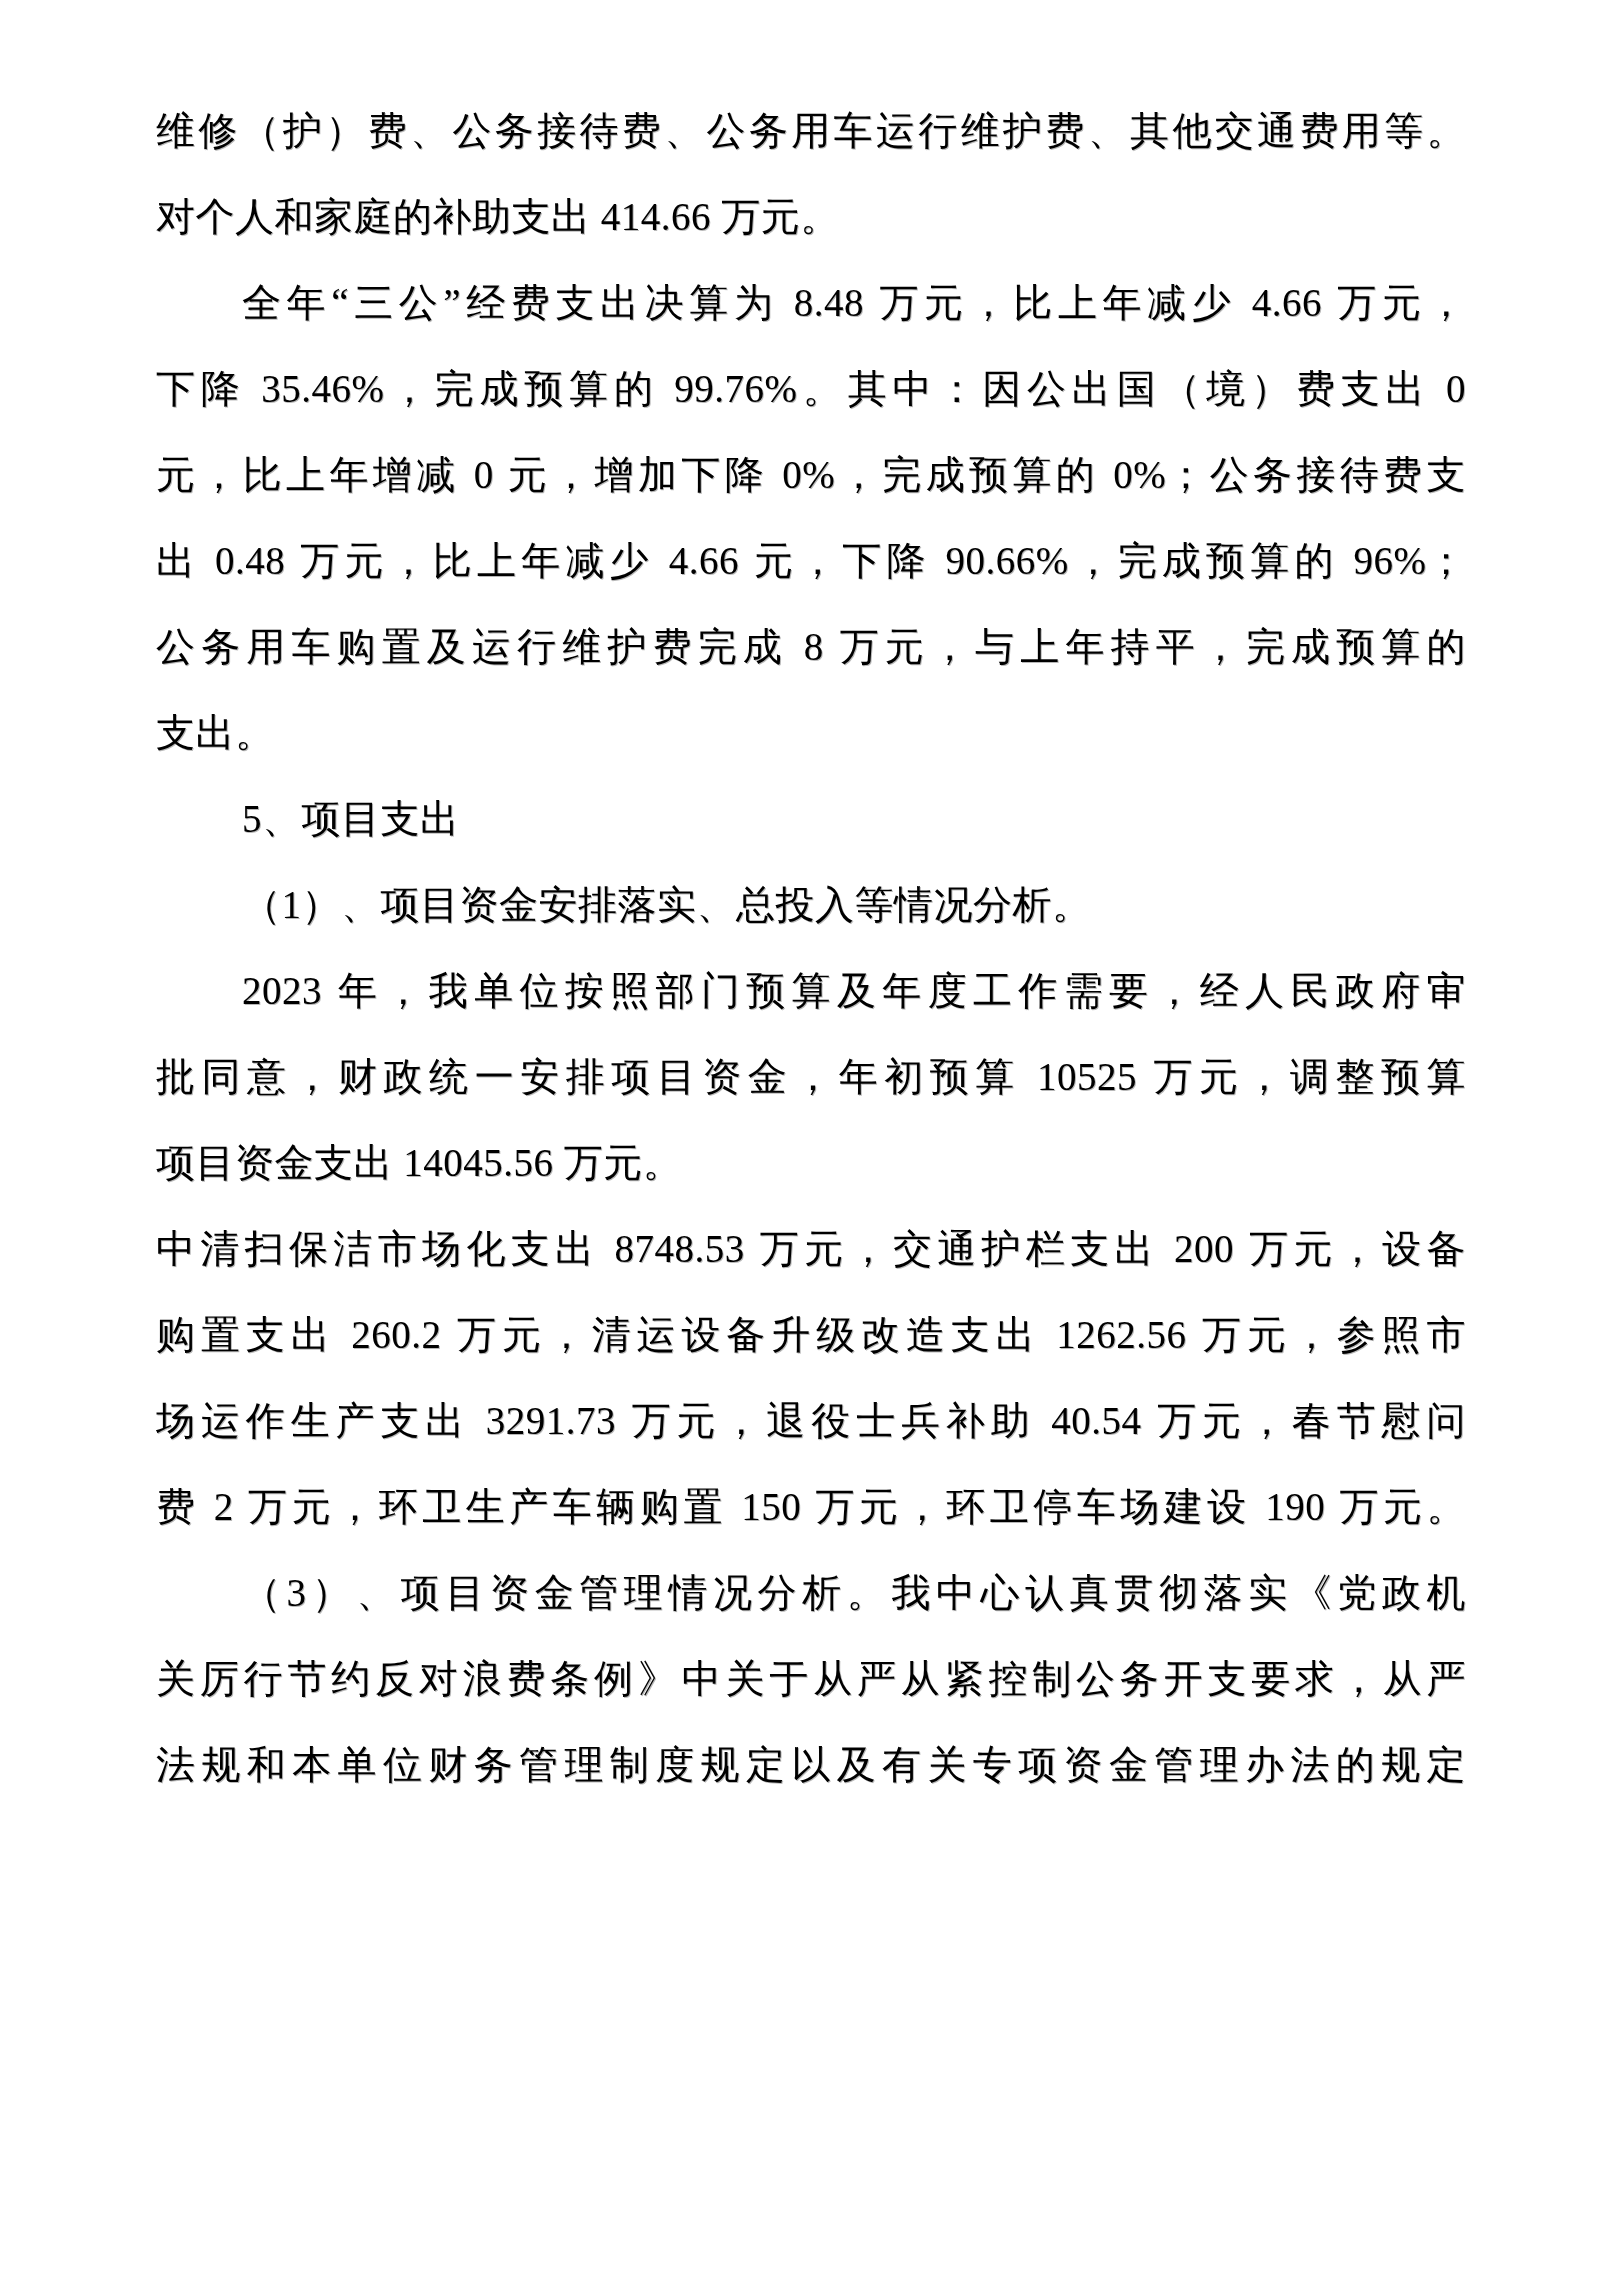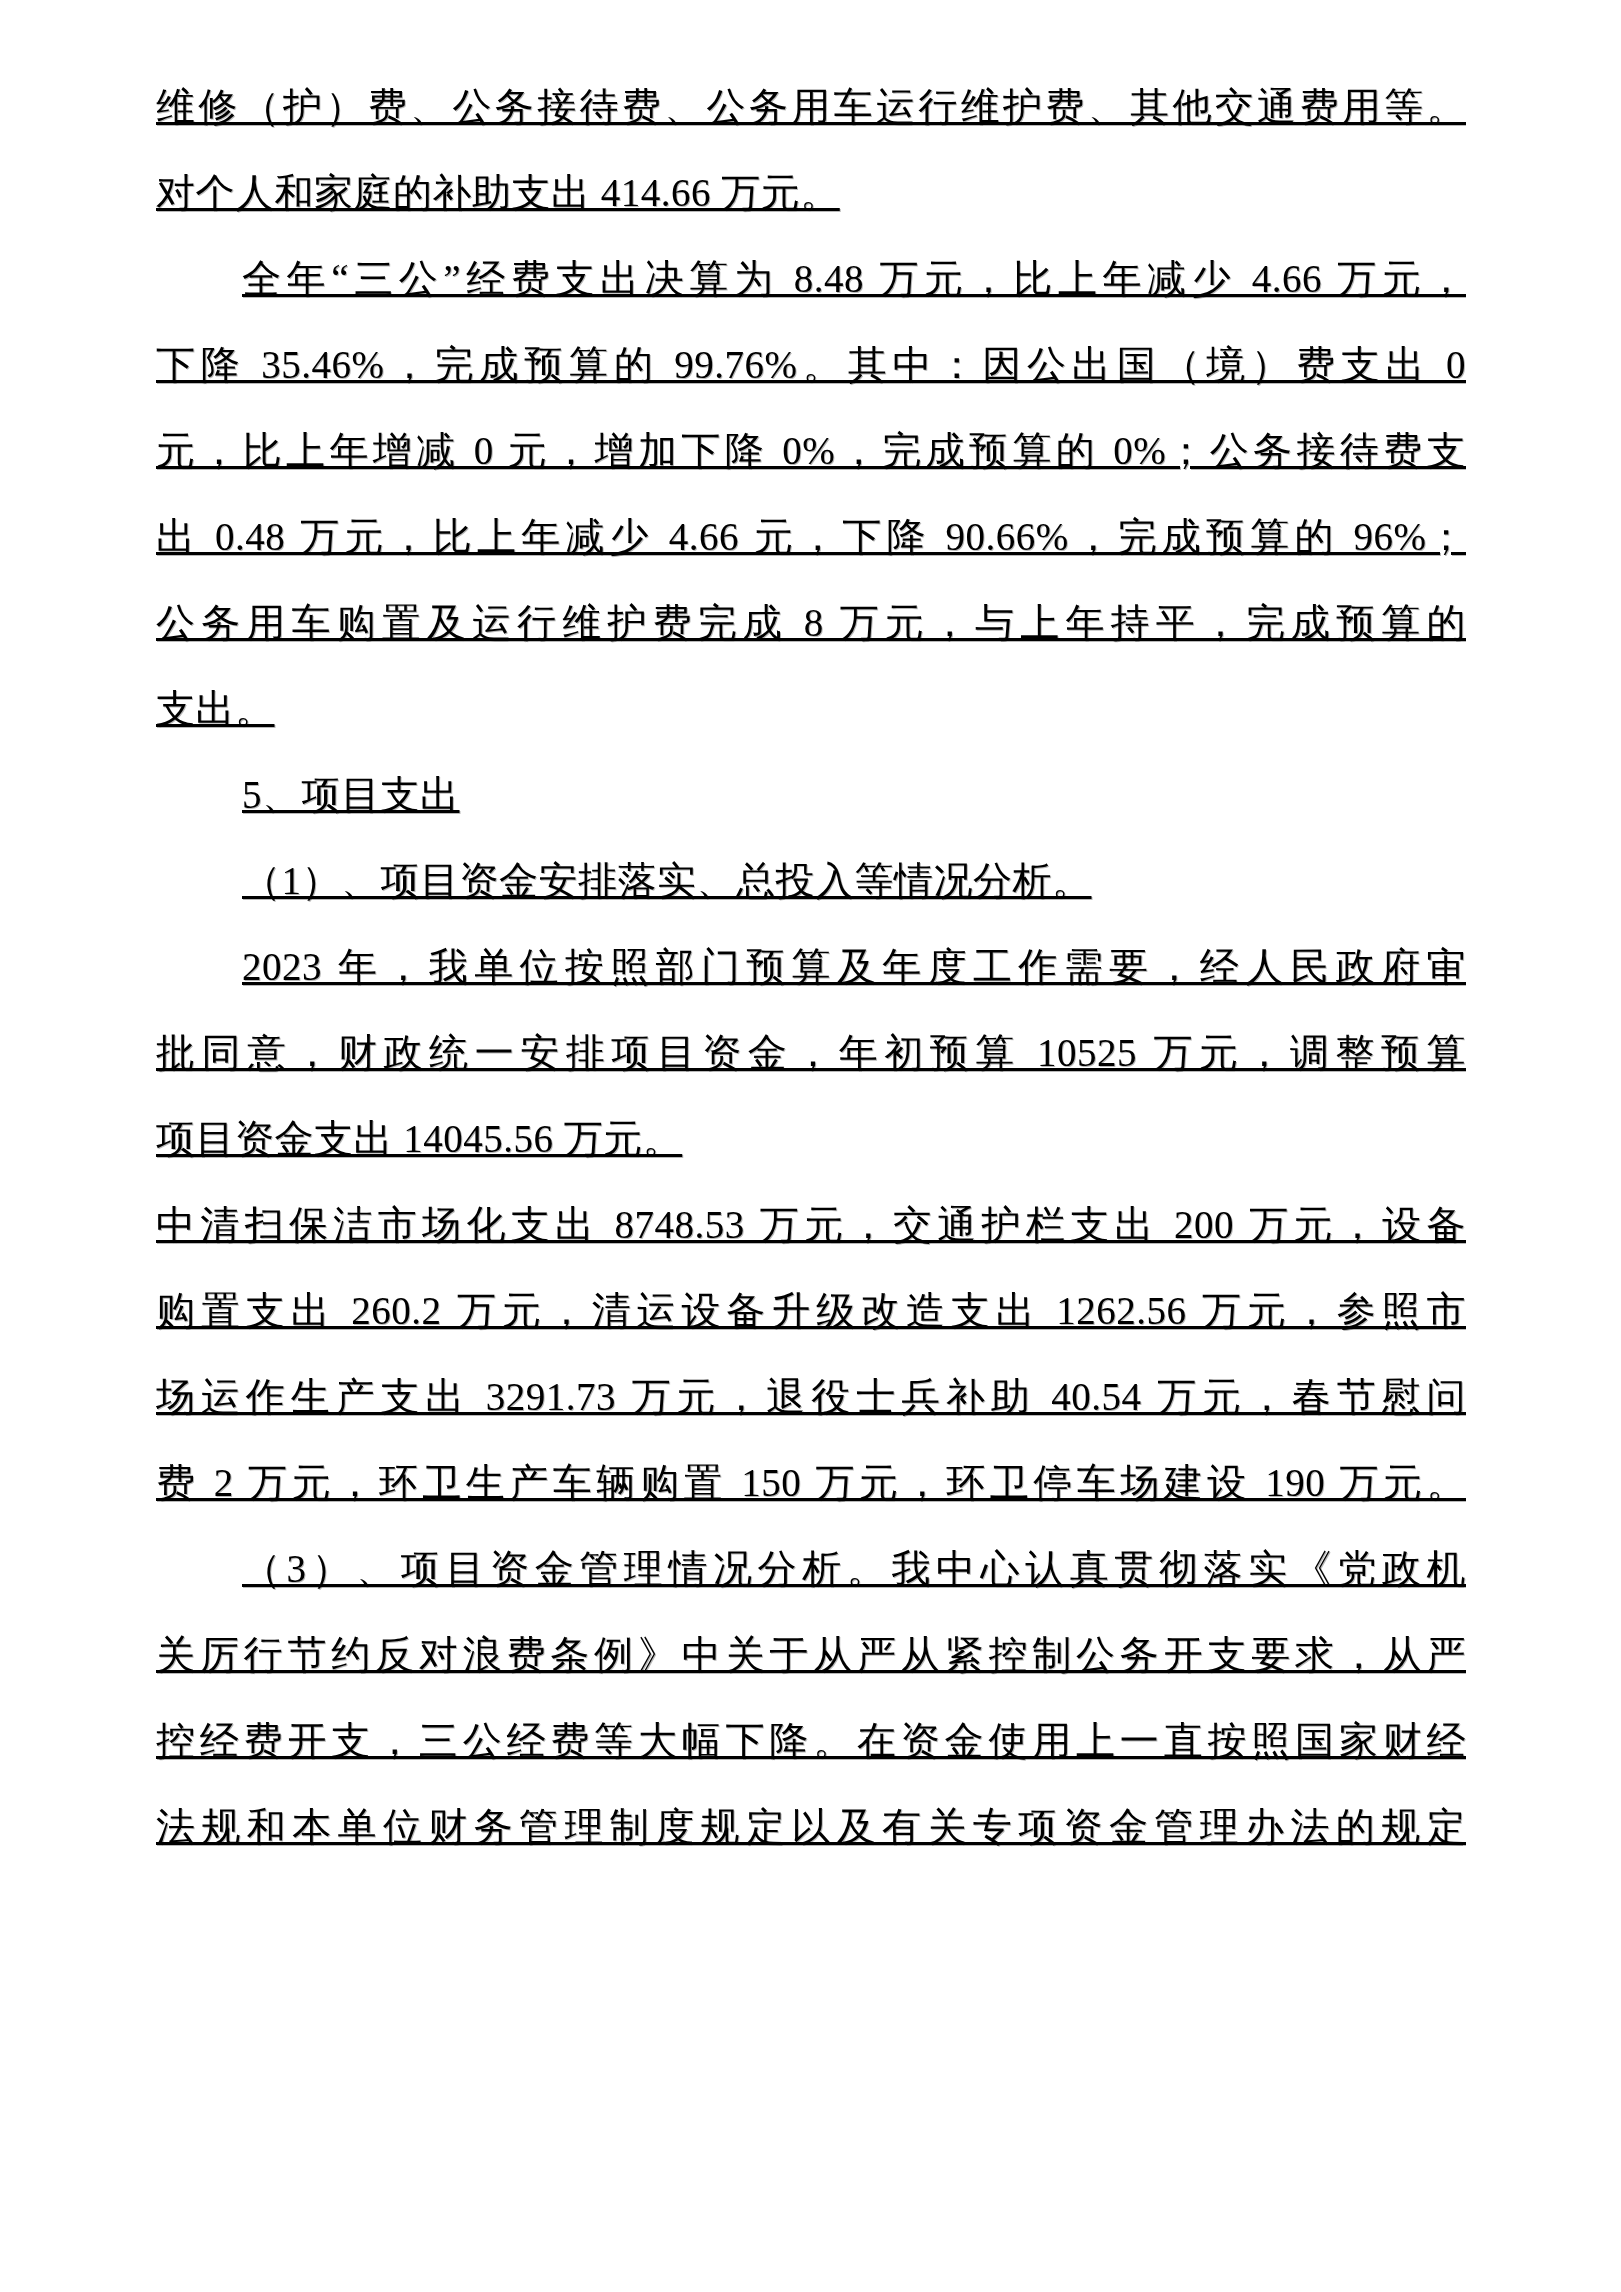--- a/index.html
+++ b/index.html
@@ -10,23 +10,22 @@
   body {
     width: 1621px;
     height: 2293px;
     font-family: "Liberation Serif", "DejaVu Serif", serif;
   }
   .page {
     box-sizing: border-box;
     width: 1621px;
     height: 2212px;
     background: #ffffff;
-    padding: 64px 155px 0 156px;
+    padding: 88px 155px 0 156px;
     overflow: hidden;
-    text-decoration: underline;
   }
   .text-block {
     width: 100%;
   }
   .line {
     font-size: 39px;
     color: #000000;
     height: 86px;
     line-height: 86px;
     overflow: hidden;
@@ -62,17 +61,16 @@
       <div class="line left indent">（1）、项目资金安排落实、总投入等情况分析。</div>
       <div class="line just indent">2023 年，我单位按照部门预算及年度工作需要，经人民政府审</div>
       <div class="line just">批同意，财政统一安排项目资金，年初预算 10525 万元，调整预算</div>
       <div class="line left">项目资金支出 14045.56 万元。</div>
       <div class="line just">中清扫保洁市场化支出 8748.53 万元，交通护栏支出 200 万元，设备</div>
       <div class="line just">购置支出 260.2 万元，清运设备升级改造支出 1262.56 万元，参照市</div>
       <div class="line just">场运作生产支出 3291.73 万元，退役士兵补助 40.54 万元，春节慰问</div>
       <div class="line just">费 2 万元，环卫生产车辆购置 150 万元，环卫停车场建设 190 万元。</div>
       <div class="line just indent">（3）、项目资金管理情况分析。我中心认真贯彻落实《党政机</div>
       <div class="line just">关厉行节约反对浪费条例》中关于从严从紧控制公务开支要求，从严</div>
-      <div class="line just">控经费开支，三公经费等大幅下降。在资金使用上一直按照国家财经</div>
       <div class="line just">法规和本单位财务管理制度规定以及有关专项资金管理办法的规定</div>
     </div>
 </div>
 
 
 </body></html>

